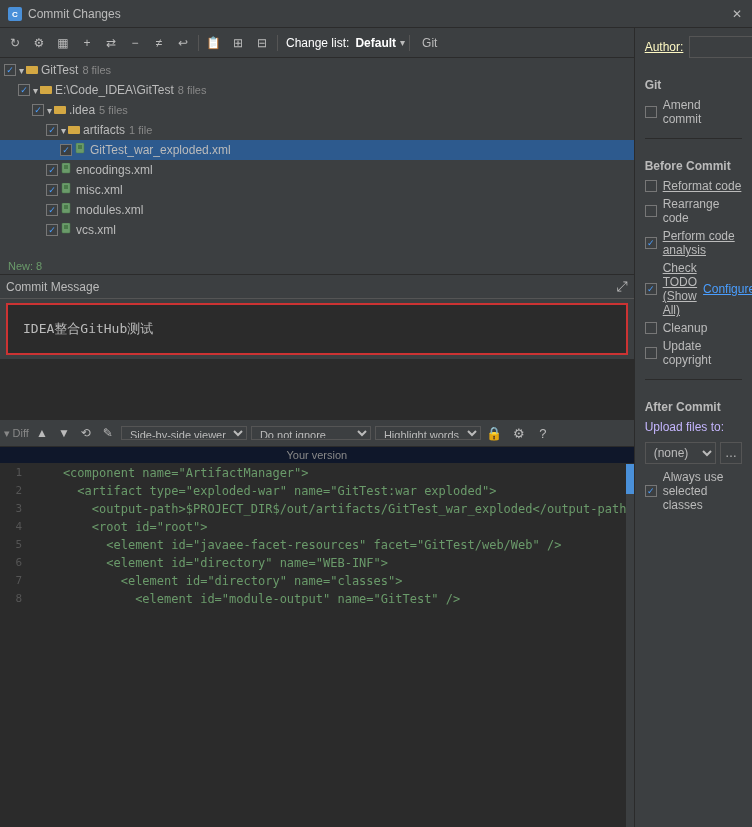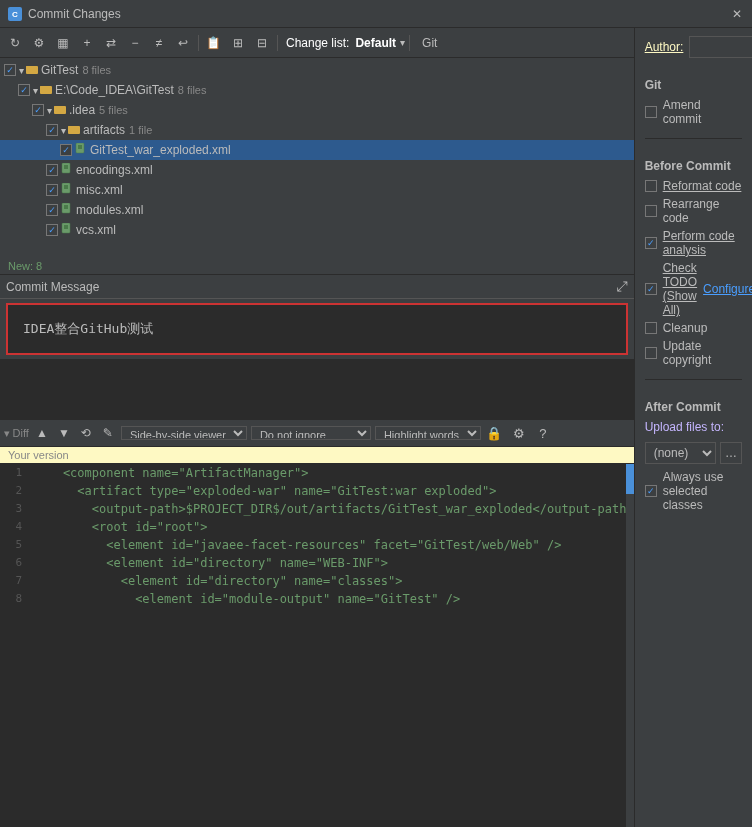--- a/index.html
+++ b/index.html
@@ -197,22 +197,23 @@
     .diff-icon-btn {
       width: 20px; height: 20px;
       display: flex; align-items: center; justify-content: center;
       color: #bbbbbb; cursor: pointer; font-size: 13px;
     }
 
     .your-version-label {
       padding: 2px 8px;
       font-size: 11px;
       color: #888;
-      background: #fef9c3;
+      background: #0f172a;
       border-bottom: 1px solid #2b2b2b;
+      text-align: center;
     }
 
     .diff-content {
       flex: 1;
       background: #2b2b2b;
       overflow-y: auto;
       font-family: 'Consolas', monospace;
       font-size: 12px;
       position: relative;
     }

